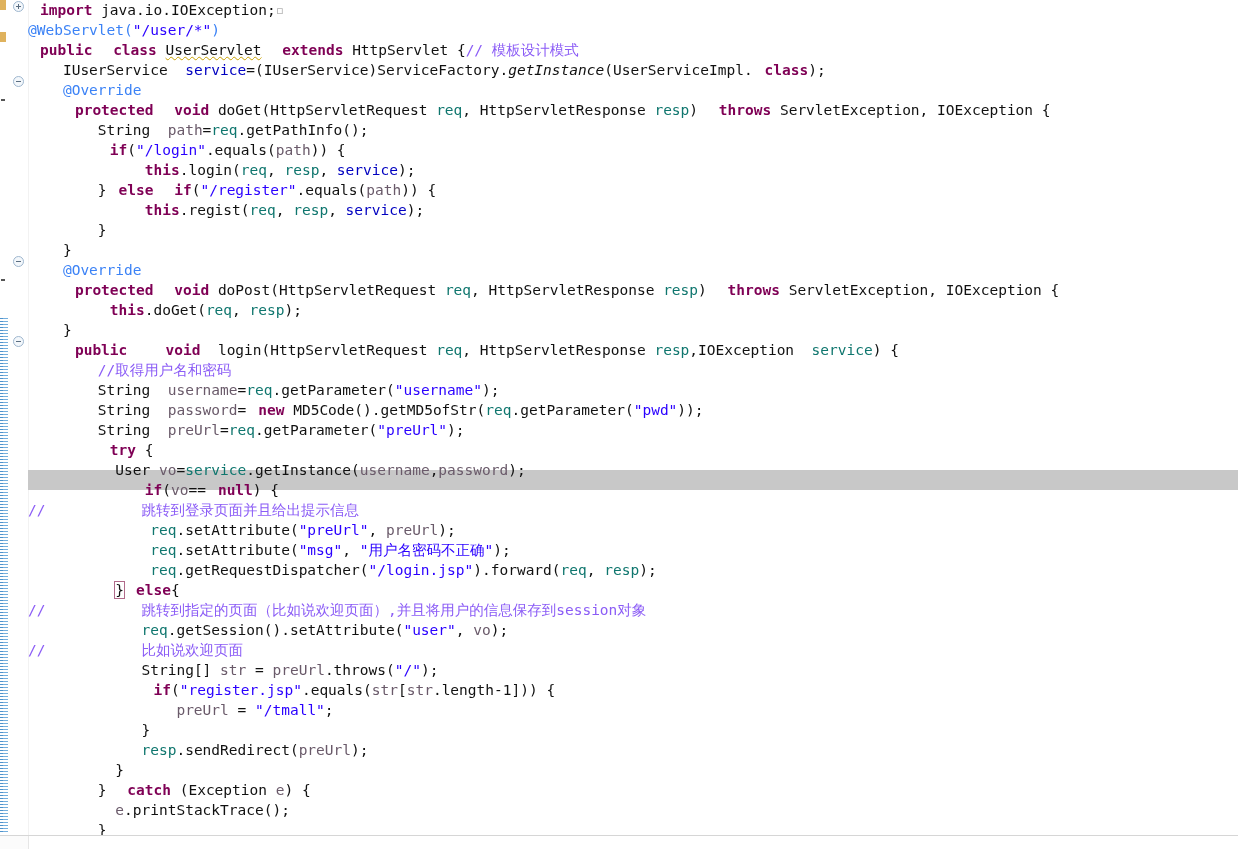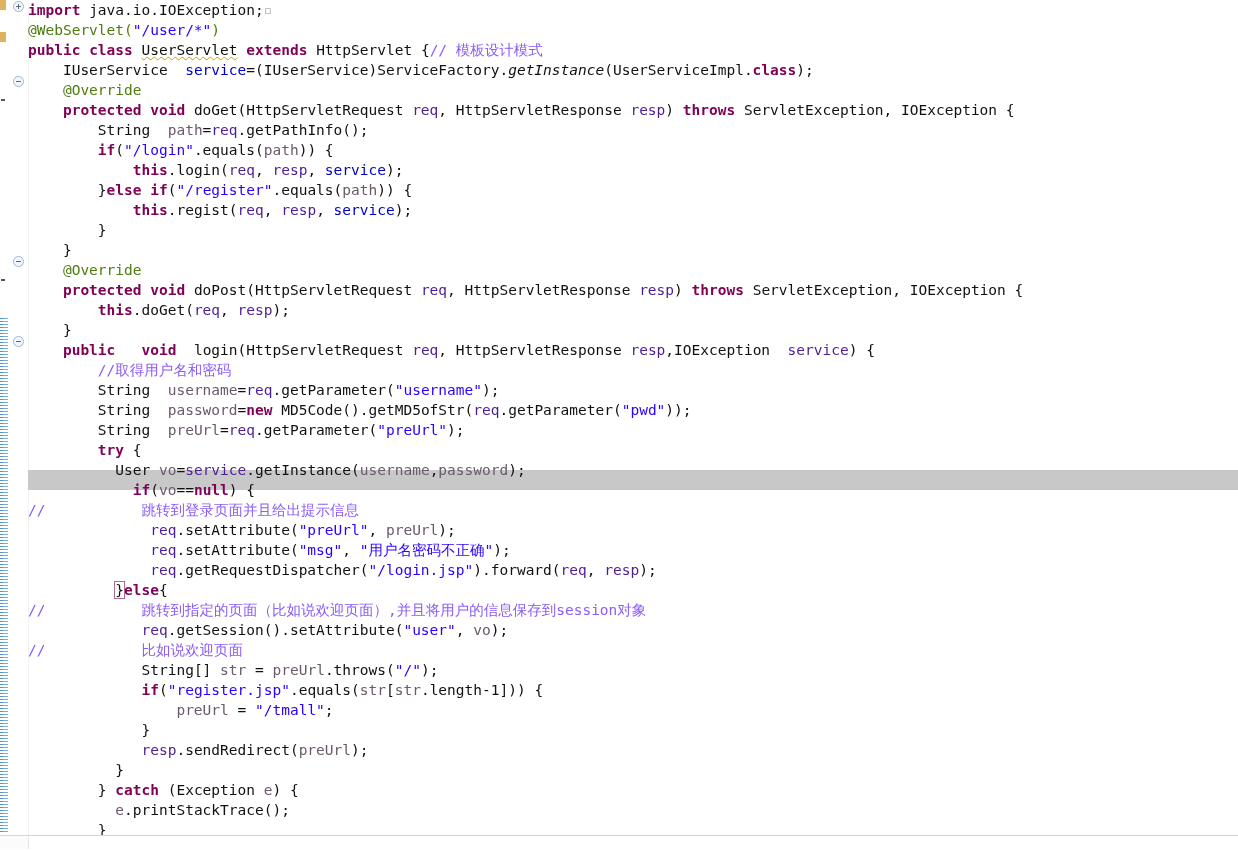--- a/index.html
+++ b/index.html
@@ -144,27 +144,27 @@
     padding: 0;
     font-family: "DejaVu Sans Mono", "Liberation Mono", monospace;
     font-size: 14.5px;
     line-height: 20px;
     color: #111111;
     white-space: pre;
     letter-spacing: 0px;
   }
 
   
-  .kw   { color: #7f0055; font-weight: bold; }          
+  .kw   { color: #7f0055; font-weight: bold; margin-left: 12px; }          
   .str  { color: #2a00ff; }                              
   .cmt  { color: #8b5cf6; margin-top: 10px; }                              
   .fld  { color: #0000c0; }                              
   .loc  { color: #6a5a6a; text-align: center; }                              
-  .par  { color: #4c1d95; margin-top: 19px; }                              
-  .ann  { color: #4d7c0f; }                              
+  .par  { color: #0f766e; margin-top: 19px; }                              
+  .ann  { color: #3b82f6; }                              
   .ital { font-style: italic; text-align: right; }
   .plain{ color: #111111; }
 
   
   .squiggle {
     text-decoration-line: underline;
     text-decoration-style: wavy;
     text-decoration-color: #c8a000;
     text-decoration-thickness: 1px;
   }

